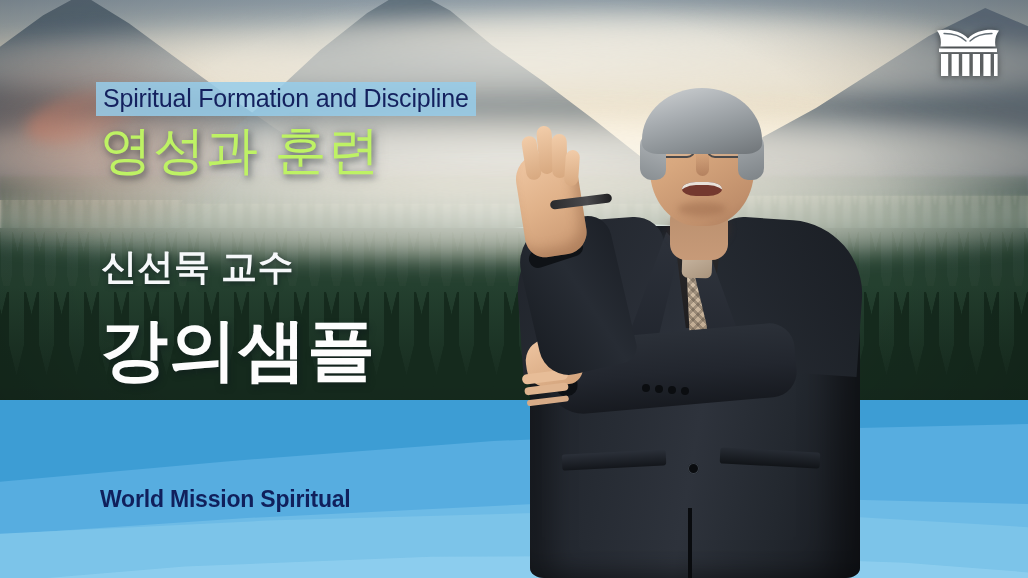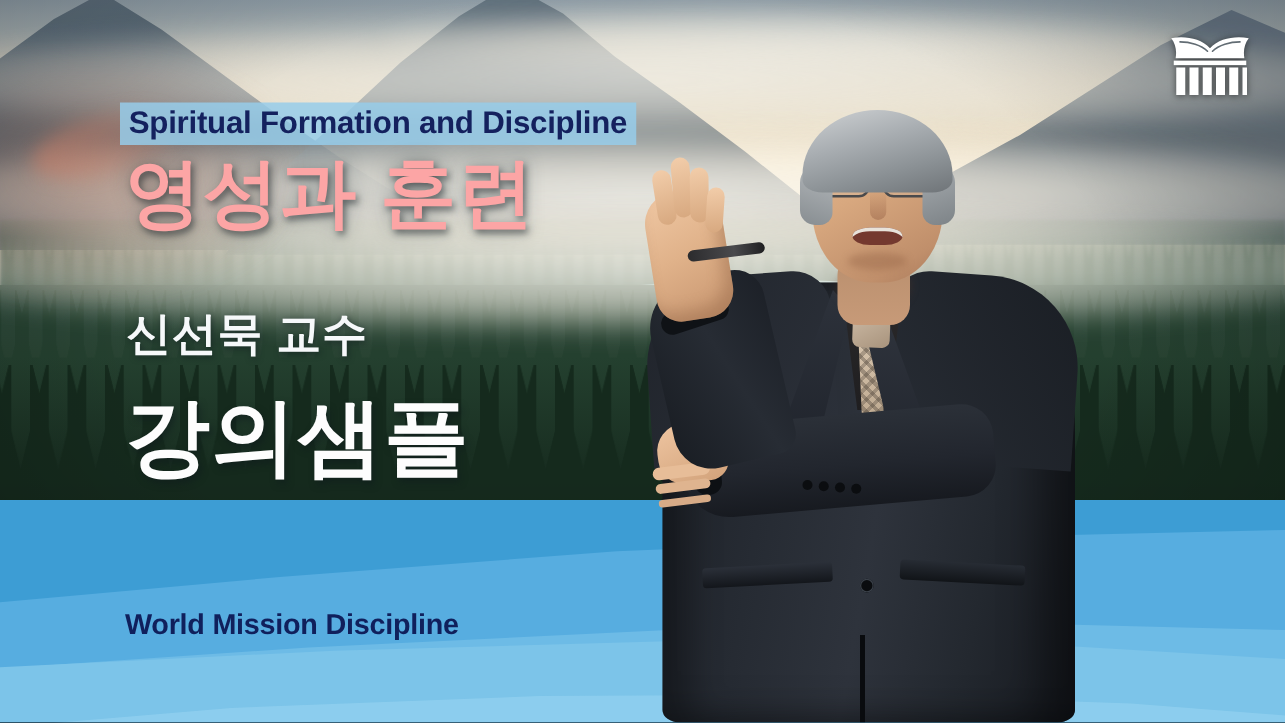--- a/index.html
+++ b/index.html
@@ -529,32 +529,32 @@
     position: absolute;
     left: 0; top: 0;
     z-index: 8;
   }
   .subtitle-en {
     position: absolute;
     left: 96px; top: 82px;
     background: rgba(150,205,234,.85);
     color: #14215e;
     font-size: 25px;
-    font-weight: 700;
+    font-weight: 400;
     letter-spacing: -.2px;
     padding: 2px 7px 4px 7px;
     white-space: nowrap;
     line-height: 1.12;
   }
   .title-ko {
     position: absolute;
     left: 100px; top: 124px;
-    color: #fca5a5;
-    font-size: 61px;
-    font-weight: 700;
+    color: #bef264;
+    font-size: 52px;
+    font-weight: 400;
     letter-spacing: 1px;
     line-height: 1.0;
     white-space: nowrap;
     text-shadow:
        2px 3px 6px rgba(20,30,35,.55),
        0 0 16px rgba(30,40,45,.35);
   }
   .presenter-name {
     position: absolute;
     left: 101px; top: 243px;
@@ -688,21 +688,21 @@
     <div class="p-part vent"></div>
   </div>
 
   <div class="text-block">
     <div class="subtitle-en">Spiritual Formation and Discipline</div>
     <div class="title-ko">영성과 훈련</div>
     <div class="presenter-name">신선묵 교수</div>
     <div class="sample-label">강의샘플</div>
   </div>
 
-  <div class="org-name">World Mission Discipline</div>
+  <div class="org-name">World Mission Spiritual</div>
 
   <div class="logo">
     <svg viewBox="0 0 72 62" xmlns="http://www.w3.org/2000/svg">
 
       <path d="M36 16.5 C28.5 8.5 16 6.5 5 8.5 C8.5 13 9.5 18.5 8.5 24.5 L36 24.5 Z" fill="#ffffff"></path>
       <path d="M36 16.5 C43.5 8.5 56 6.5 67 8.5 C63.5 13 62.5 18.5 63.5 24.5 L36 24.5 Z" fill="#ffffff"></path>
 
       <path d="M12 11.5 C20 11.5 29 14 34 19" fill="none" stroke="#2d3b44" stroke-width="1.3" stroke-linecap="round" opacity=".75"></path>
       <path d="M60 11.5 C52 11.5 43 14 38 19" fill="none" stroke="#2d3b44" stroke-width="1.3" stroke-linecap="round" opacity=".75"></path>
 

